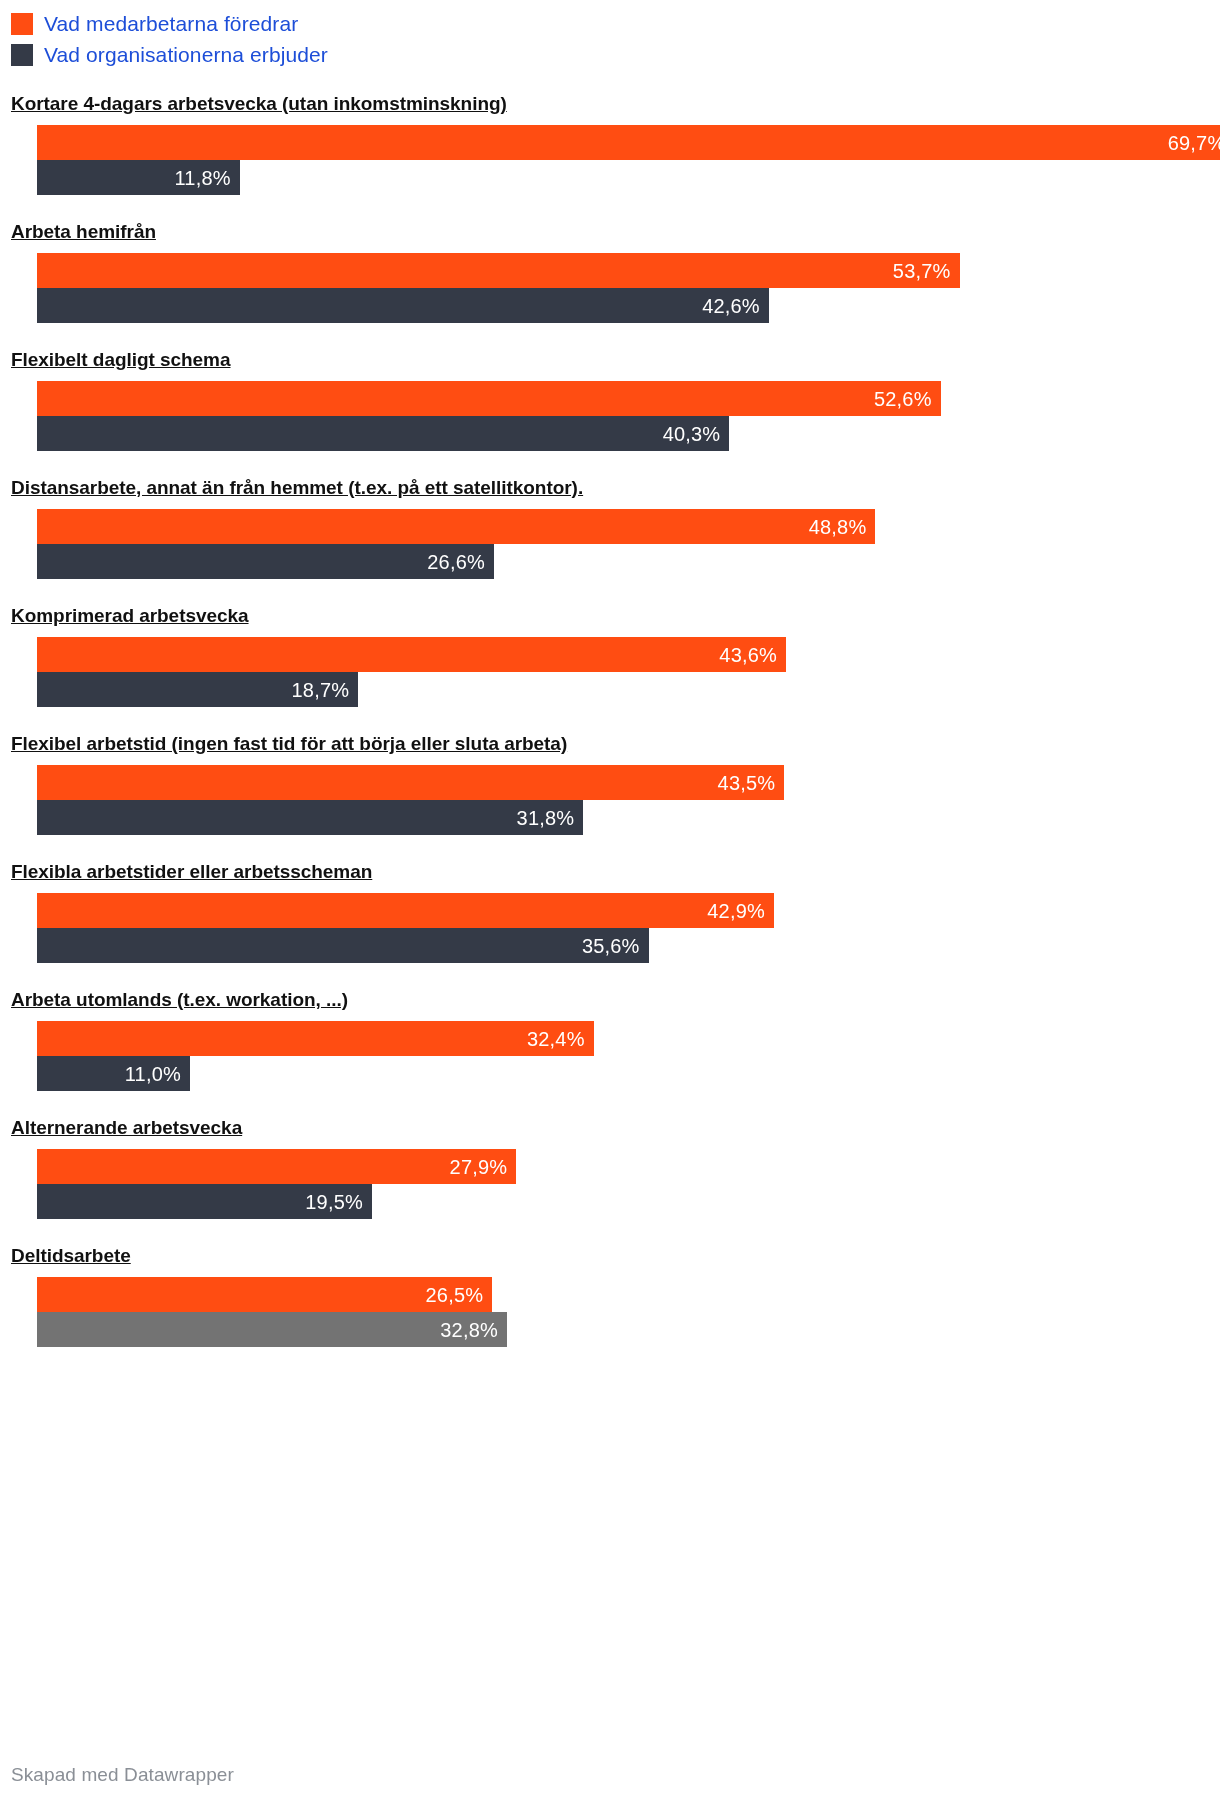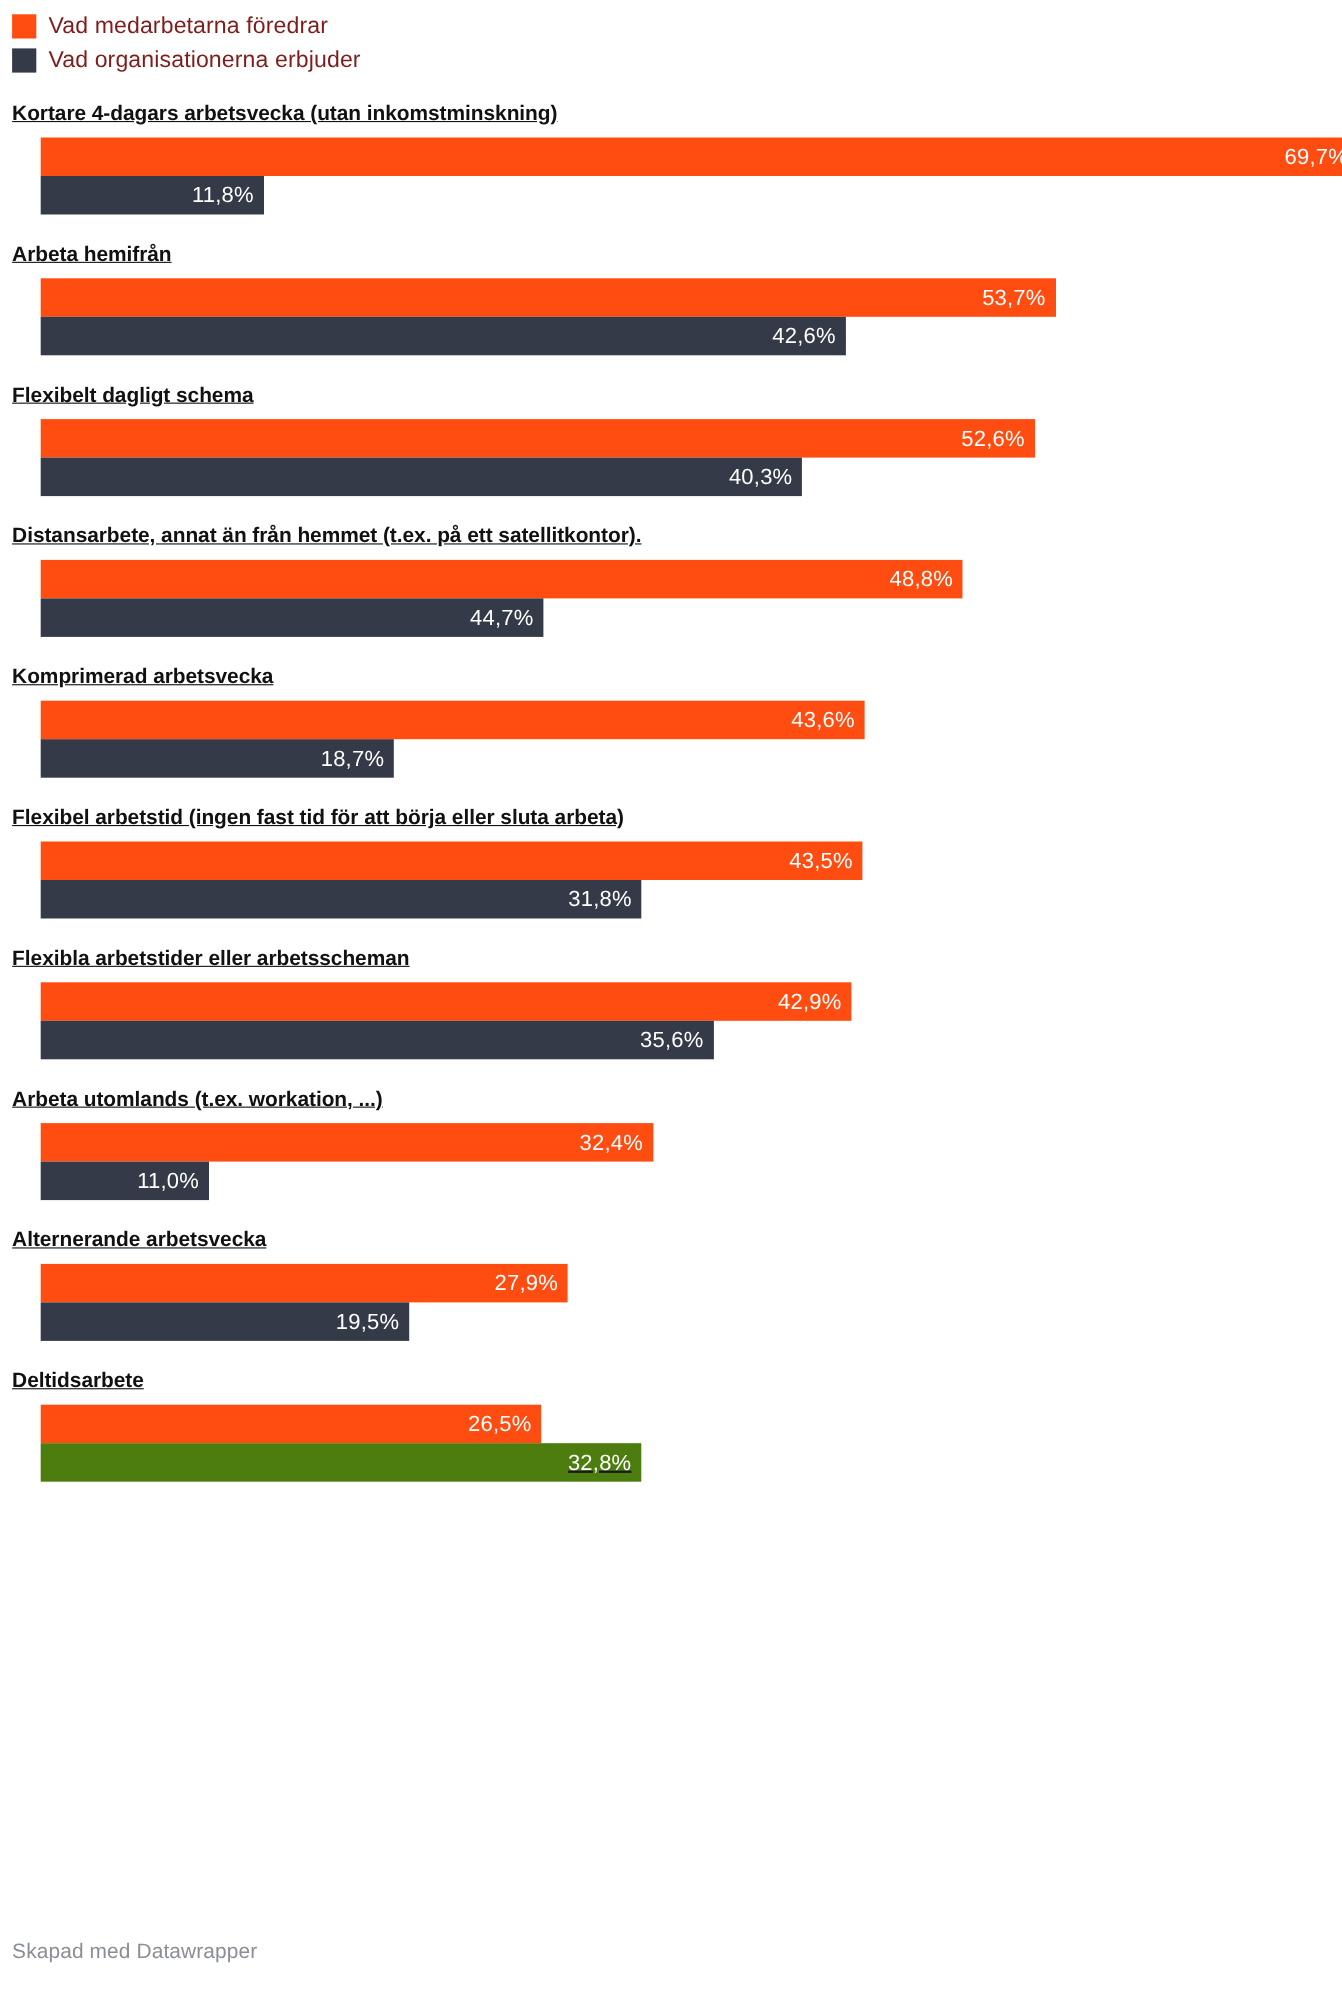--- a/index.html
+++ b/index.html
@@ -37,21 +37,21 @@
   }
   .legend-swatch {
     width: 22px;
     height: 22px;
     flex: 0 0 22px;
     margin-right: 11px;
   }
   .legend-label {
     font-size: 21px;
     line-height: 23px;
-    color: #7f1d1d;
+    color: #1d4ed8;
     font-weight: 400;
     letter-spacing: 0.1px;
   }
 
   
   .groups {
     position: absolute;
     left: 0;
     top: 92px;
     width: 1220px;
@@ -163,21 +163,21 @@
       </div>
       <div class="bar-group">
         <div class="group-title">Distansarbete, annat än från hemmet (t.ex. på ett satellitkontor).</div>
         <div class="bar-row">
           <div class="bar" style="background: rgb(255, 77, 18); width: 838.384px;">
             <span class="bar-value">48,8%</span>
           </div>
         </div>
         <div class="bar-row">
           <div class="bar" style="background: rgb(52, 58, 71); width: 456.988px;">
-            <span class="bar-value">44,7%</span>
+            <span class="bar-value">26,6%</span>
           </div>
         </div>
       </div>
       <div class="bar-group">
         <div class="group-title">Komprimerad arbetsvecka</div>
         <div class="bar-row">
           <div class="bar" style="background: rgb(255, 77, 18); width: 749.048px;">
             <span class="bar-value">43,6%</span>
           </div>
         </div>
@@ -240,21 +240,21 @@
         </div>
       </div>
       <div class="bar-group">
         <div class="group-title">Deltidsarbete</div>
         <div class="bar-row">
           <div class="bar" style="background: rgb(255, 77, 18); width: 455.27px; padding-left: 28px;">
             <span class="bar-value">26,5%</span>
           </div>
         </div>
         <div class="bar-row">
-          <div class="bar" style="background: #4d7c0f; width: 546px; text-decoration: underline;">
+          <div class="bar" style="background: #737373; width: 470px;">
             <span class="bar-value">32,8%</span>
           </div>
         </div>
       </div>
     </div>
 
   <div class="footer">Skapad med Datawrapper</div>
 
 </div>
 

